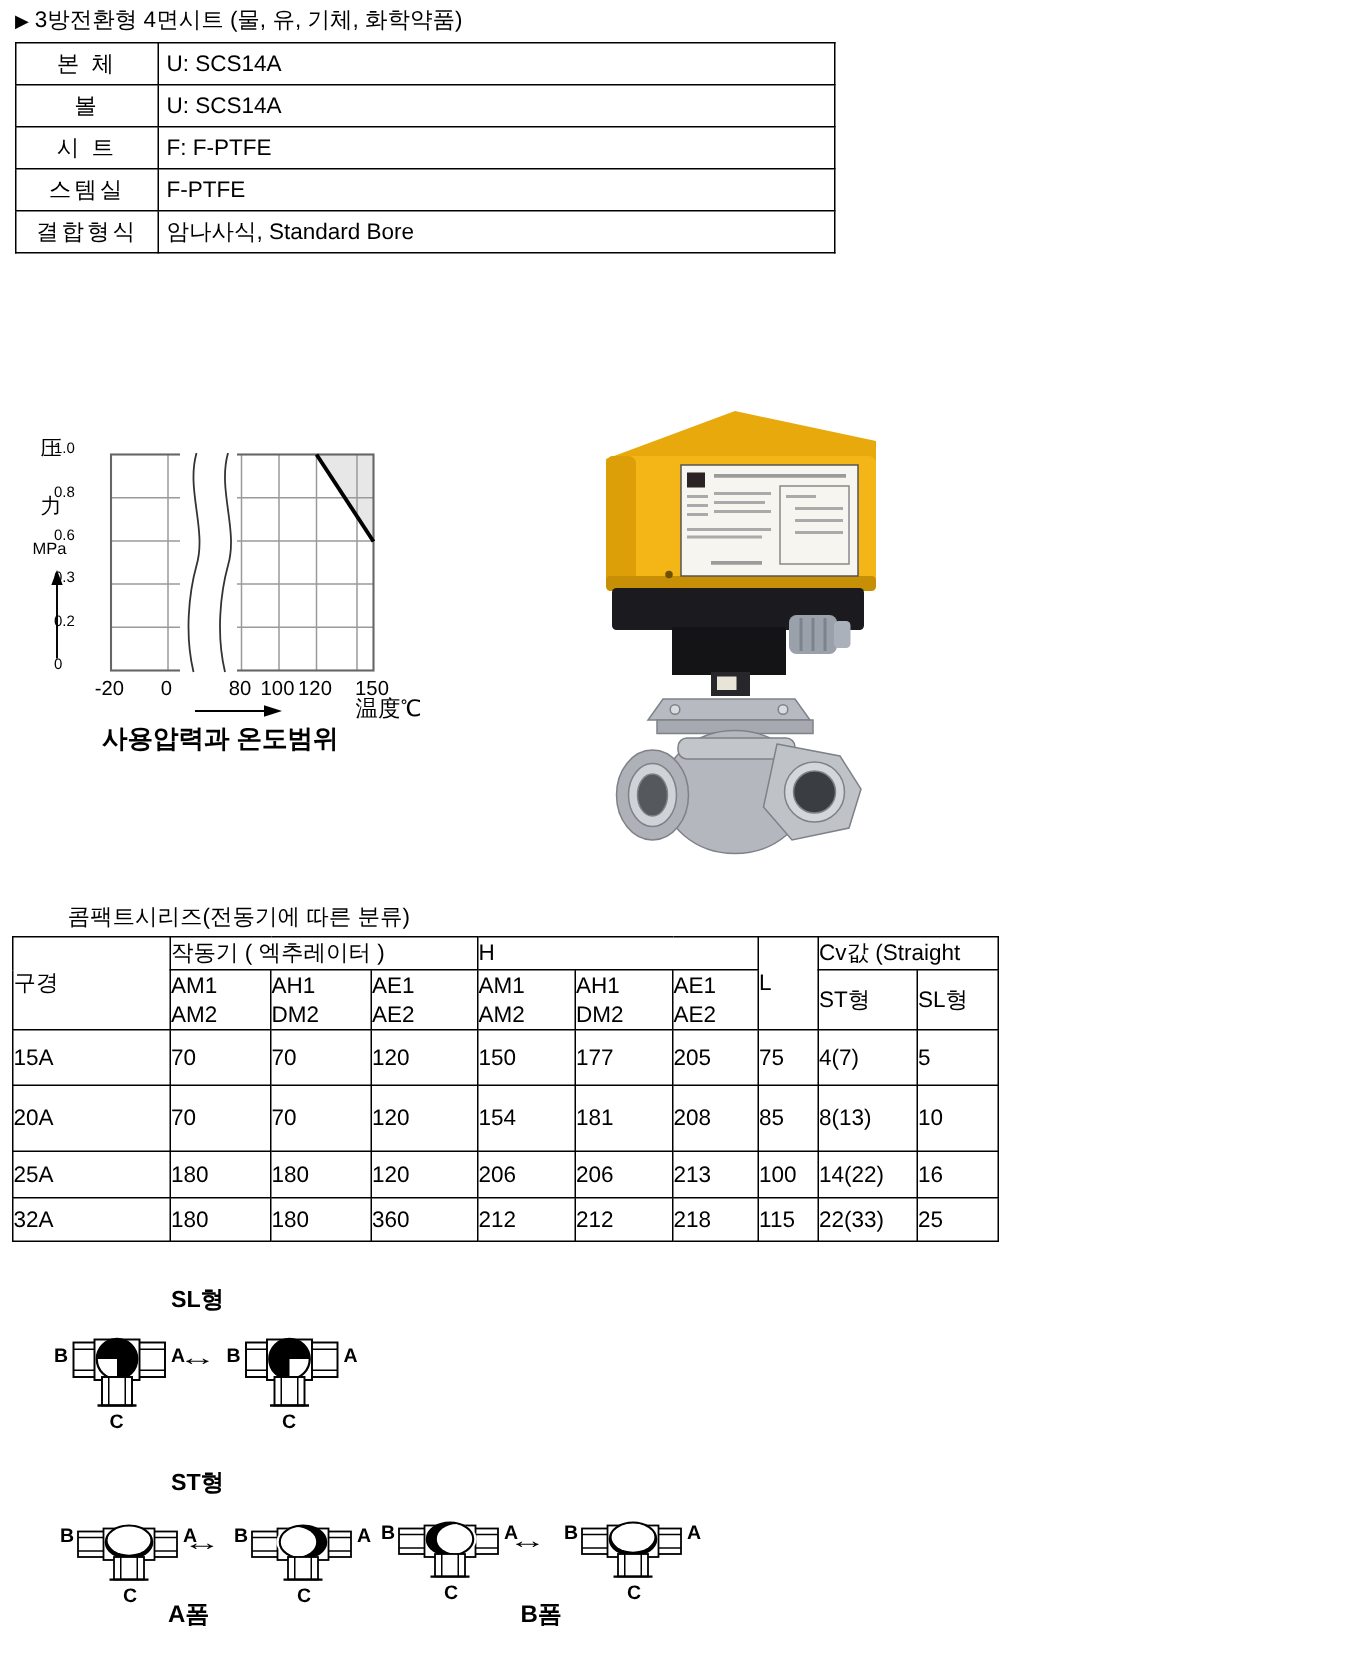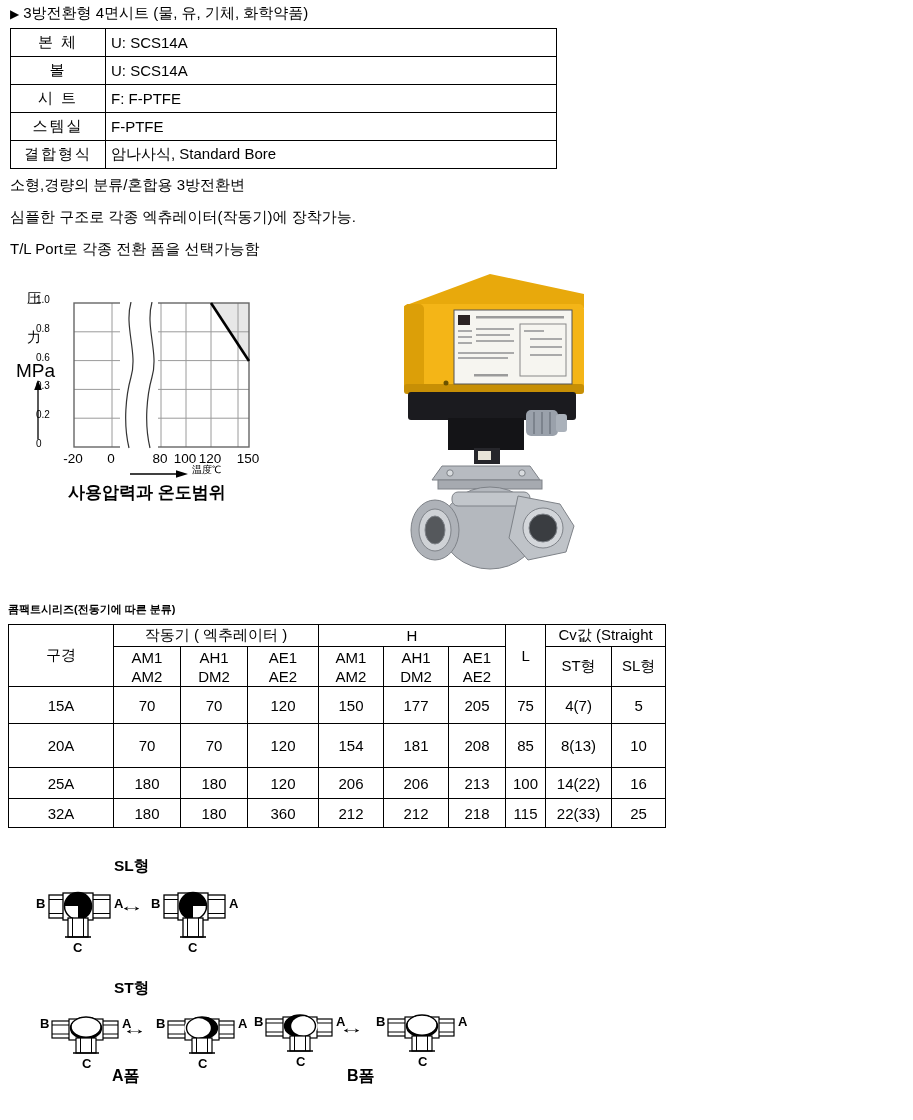--- a/index.html
+++ b/index.html
@@ -19,28 +19,28 @@
   table.spec td.val { padding-left:5px; }
 
   
   .desc p { font-size:15px; margin:0 0 16px 0; line-height:16px; }
 
   
   .chart-wrap { width:280px; height:240px; }
   .ytick { font-size:10px; width:30px; }
   .xtick { font-size:13.5px; width:36px; text-align:center; }
   .ylab  { font-size:14px; }
-  .ylab-unit { font-size:19px; width:34px; text-align:center; }
-  .xlab  { font-size:10px; }
+  .ylab-unit { font-size:11px; width:34px; text-align:center; }
+  .xlab  { font-size:15px;margin-left:45px; }
   .chart-title { font-size:17px; font-weight:bold; width:176px; text-align:left; }
 
   
-  .tbl-title { font-size:11px; font-weight:bold; }
+  .tbl-title { font-size:15px; font-weight:normal;margin-left:37px; }
   table.compact { border-collapse:collapse; table-layout:fixed; }
-  table.compact td { border:1px solid #000; font-size:15px; text-align:center; vertical-align:middle; }
+  table.compact td { border:1px solid #000; font-size:15px; text-align:left; vertical-align:middle; }
   table.compact .two-line div { line-height:19px; }
 
   
   .section-h { font-size:15.5px; font-weight:bold; }
   .form-lab  { font-size:16px; font-weight:bold; }
   .vd { width:94px; height:68px; }
   .port { position:absolute; font-size:13px; font-weight:bold; }
   .dbl-arrow { font-size:15px; display:inline-block; transform:scaleX(1.7); }
 </style>
 </head>
@@ -74,25 +74,20 @@
           <td class="lbl">스템실</td>
         <td class="val">F-PTFE</td>
         </tr>
     <tr>
           <td class="lbl">결합형식</td>
         <td class="val">암나사식, Standard Bore</td>
         </tr>
   </tbody>
     </table>
 
-  <div class="desc abs" style="left:10px;top:177px;width:560px;">
-    <p>소형,경량의 분류/혼합용 3방전환변</p>
-    <p>심플한 구조로 각종 엑츄레이터(작동기)에 장착가능.</p>
-    <p>T/L Port로 각종 전환 폼을 선택가능함</p>
-  </div>
 
   <div class="chart-wrap abs" style="left:10px;top:280px;">
     <span class="abs ylab" style="left:17px;top:10px;">圧</span>
     <span class="abs ylab" style="left:17px;top:49px;">力</span>
     <span class="abs ylab-unit" style="left:6px;top:80px;">MPa</span>
 
     <span class="abs ytick" style="left:26px;top:14px;">1.0</span>
     <span class="abs ytick" style="left:26px;top:43px;">0.8</span>
     <span class="abs ytick" style="left:26px;top:72px;">0.6</span>
     <span class="abs ytick" style="left:26px;top:100px;">0.3</span>

